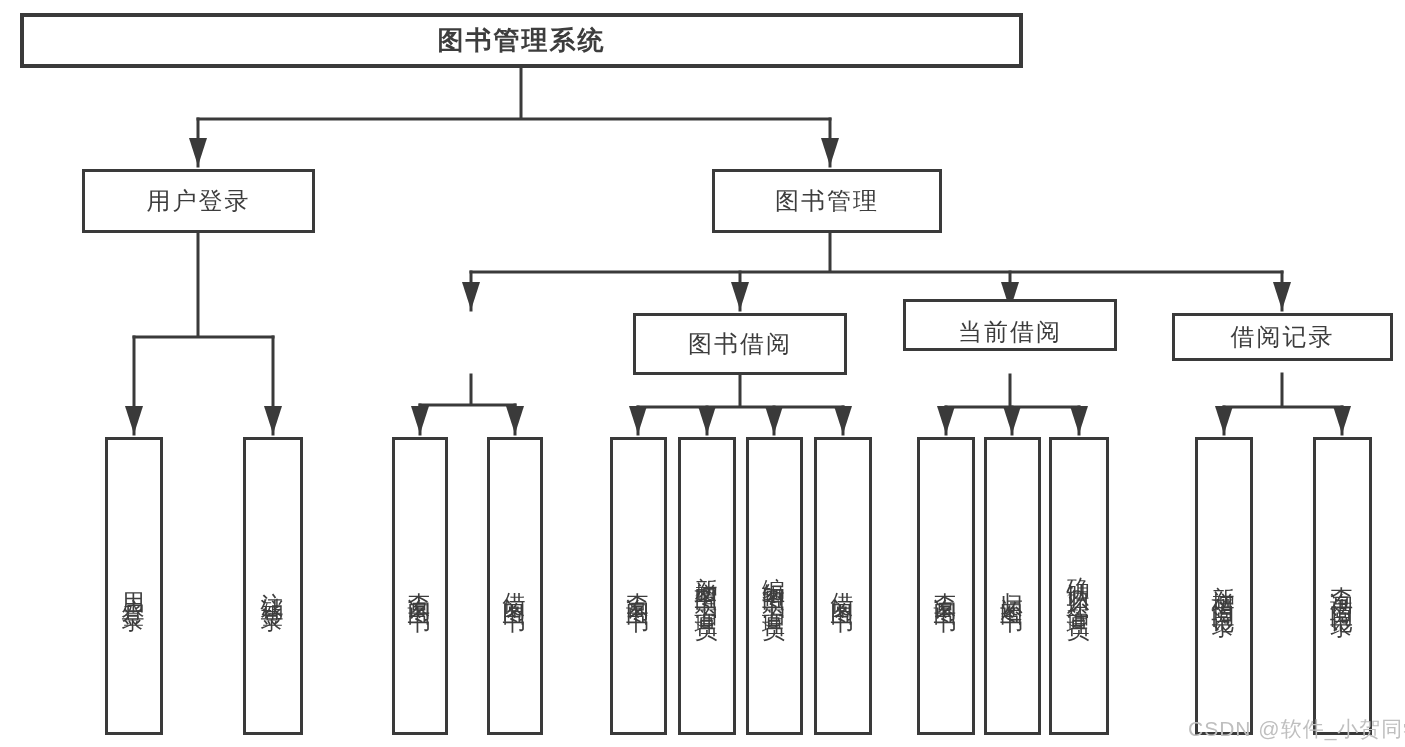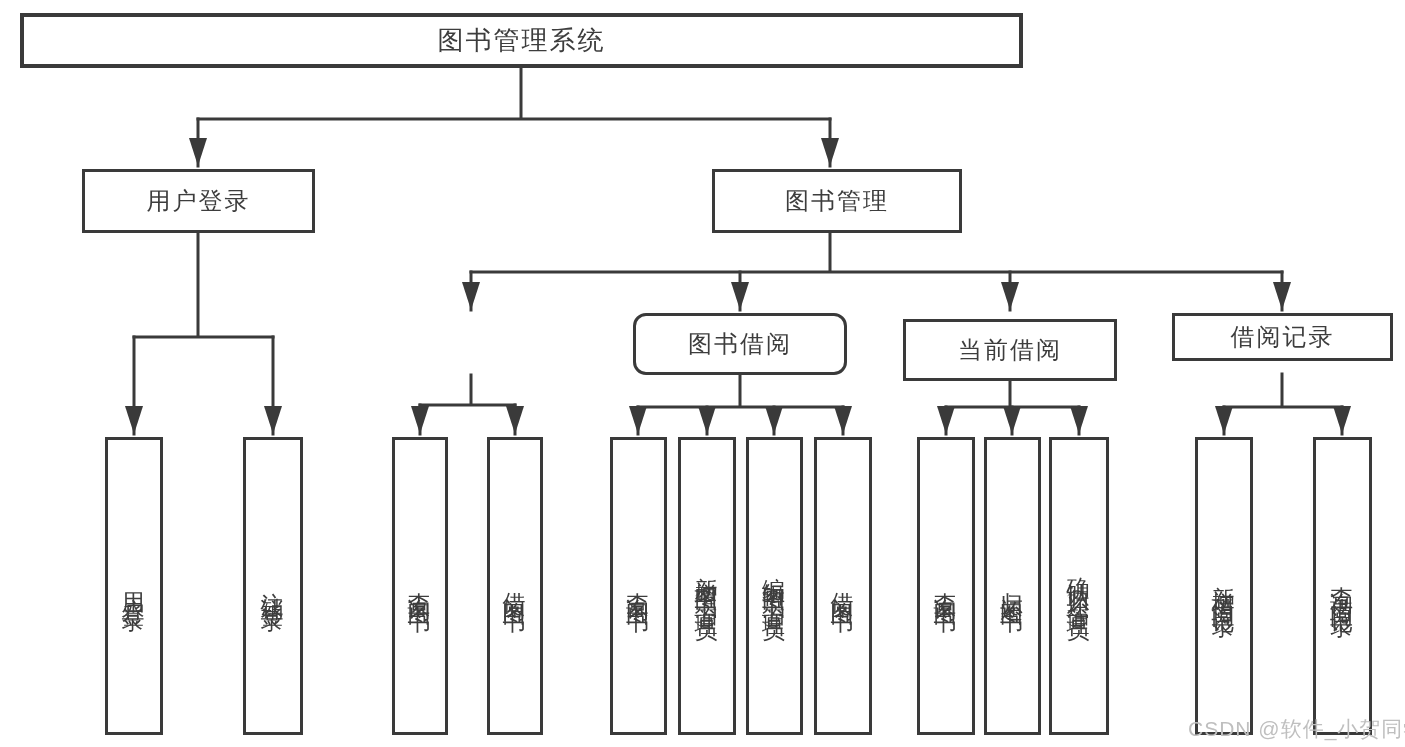--- a/index.html
+++ b/index.html
@@ -16,21 +16,21 @@
     box-sizing:border-box;
     border:3px solid #3a3a3a;
     background:#ffffff;
     display:flex;align-items:center;justify-content:center;
     color:#3d3d3d;
     font-size:24px;
     letter-spacing:2px;
     z-index:2;
     white-space:nowrap;
   }
-  .node.root{border-width:4px;font-size:26px;}
+  .node.root{border-width:4px;font-size:26px;font-weight:bold;}
   .node.leaf{
     writing-mode:vertical-rl;
     text-orientation:mixed;
     font-size:23px;
     letter-spacing:6px;
     white-space:normal;
   }
   .watermark{
     position:absolute;
     left:1188px;top:715px;
@@ -89,28 +89,28 @@
     </g>
   </svg>
 
   <div class="node root" style="left:20px;top:13px;width:1003px;height:55px;">
     <span>图书管理系统</span>
   </div>
 
   <div class="node" style="left:82px;top:169px;width:233px;height:64px;">
     <span>用户登录</span>
   </div>
-  <div class="node" style="left:712px;top:169px;width:250px;height:64px;">
+  <div class="node" style="left:712px;top:169px;width:230px;height:64px;">
     <span>图书管理</span>
   </div>
 
-  <div class="node" style="left:633px;top:313px;width:214px;height:62px;border-radius:13px;">
+  <div class="node" style="left:633px;top:313px;width:214px;height:62px;">
     <span>图书借阅</span>
   </div>
-  <div class="node" style="left:903px;top:319px;width:214px;height:62px;">
+  <div class="node" style="left:903px;top:299px;width:214px;height:52px;align-items:flex-end;">
     <span>当前借阅</span>
   </div>
   <div class="node" style="left:1172px;top:313px;width:221px;height:48px;">
     <span>借阅记录</span>
   </div>
 
   <div class="node leaf" style="left:105px;top:437px;width:58px;height:298px;">
     <span>用户登录</span>
   </div>
   <div class="node leaf" style="left:243px;top:437px;width:60px;height:298px;">

